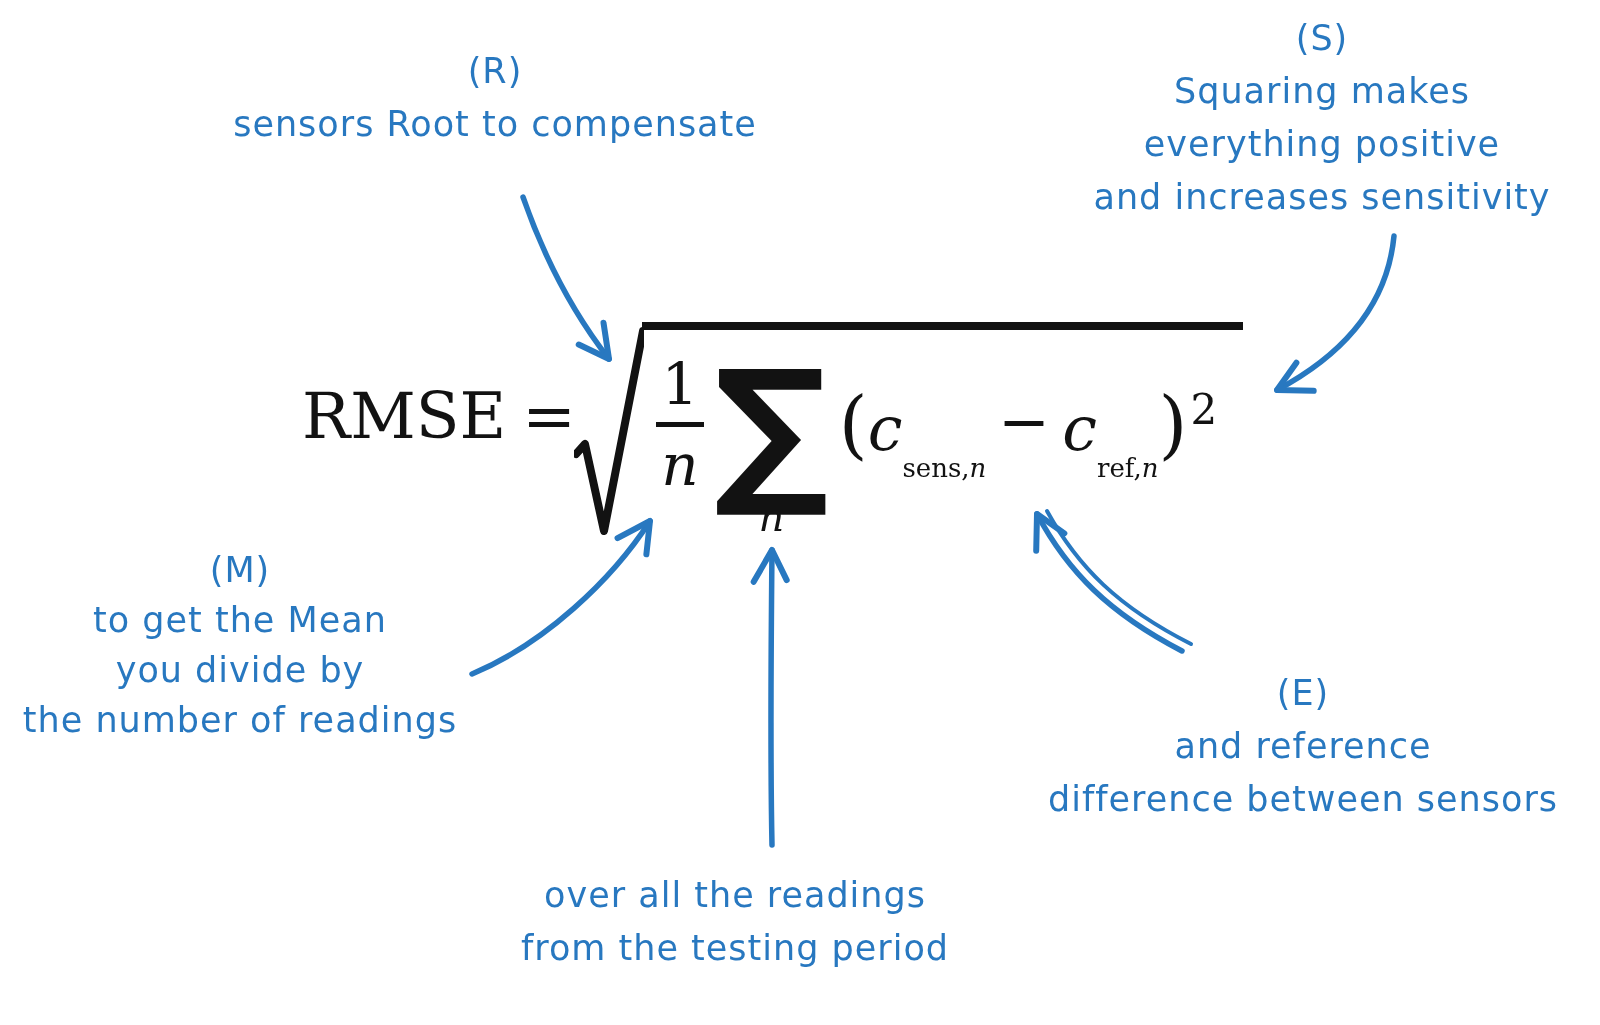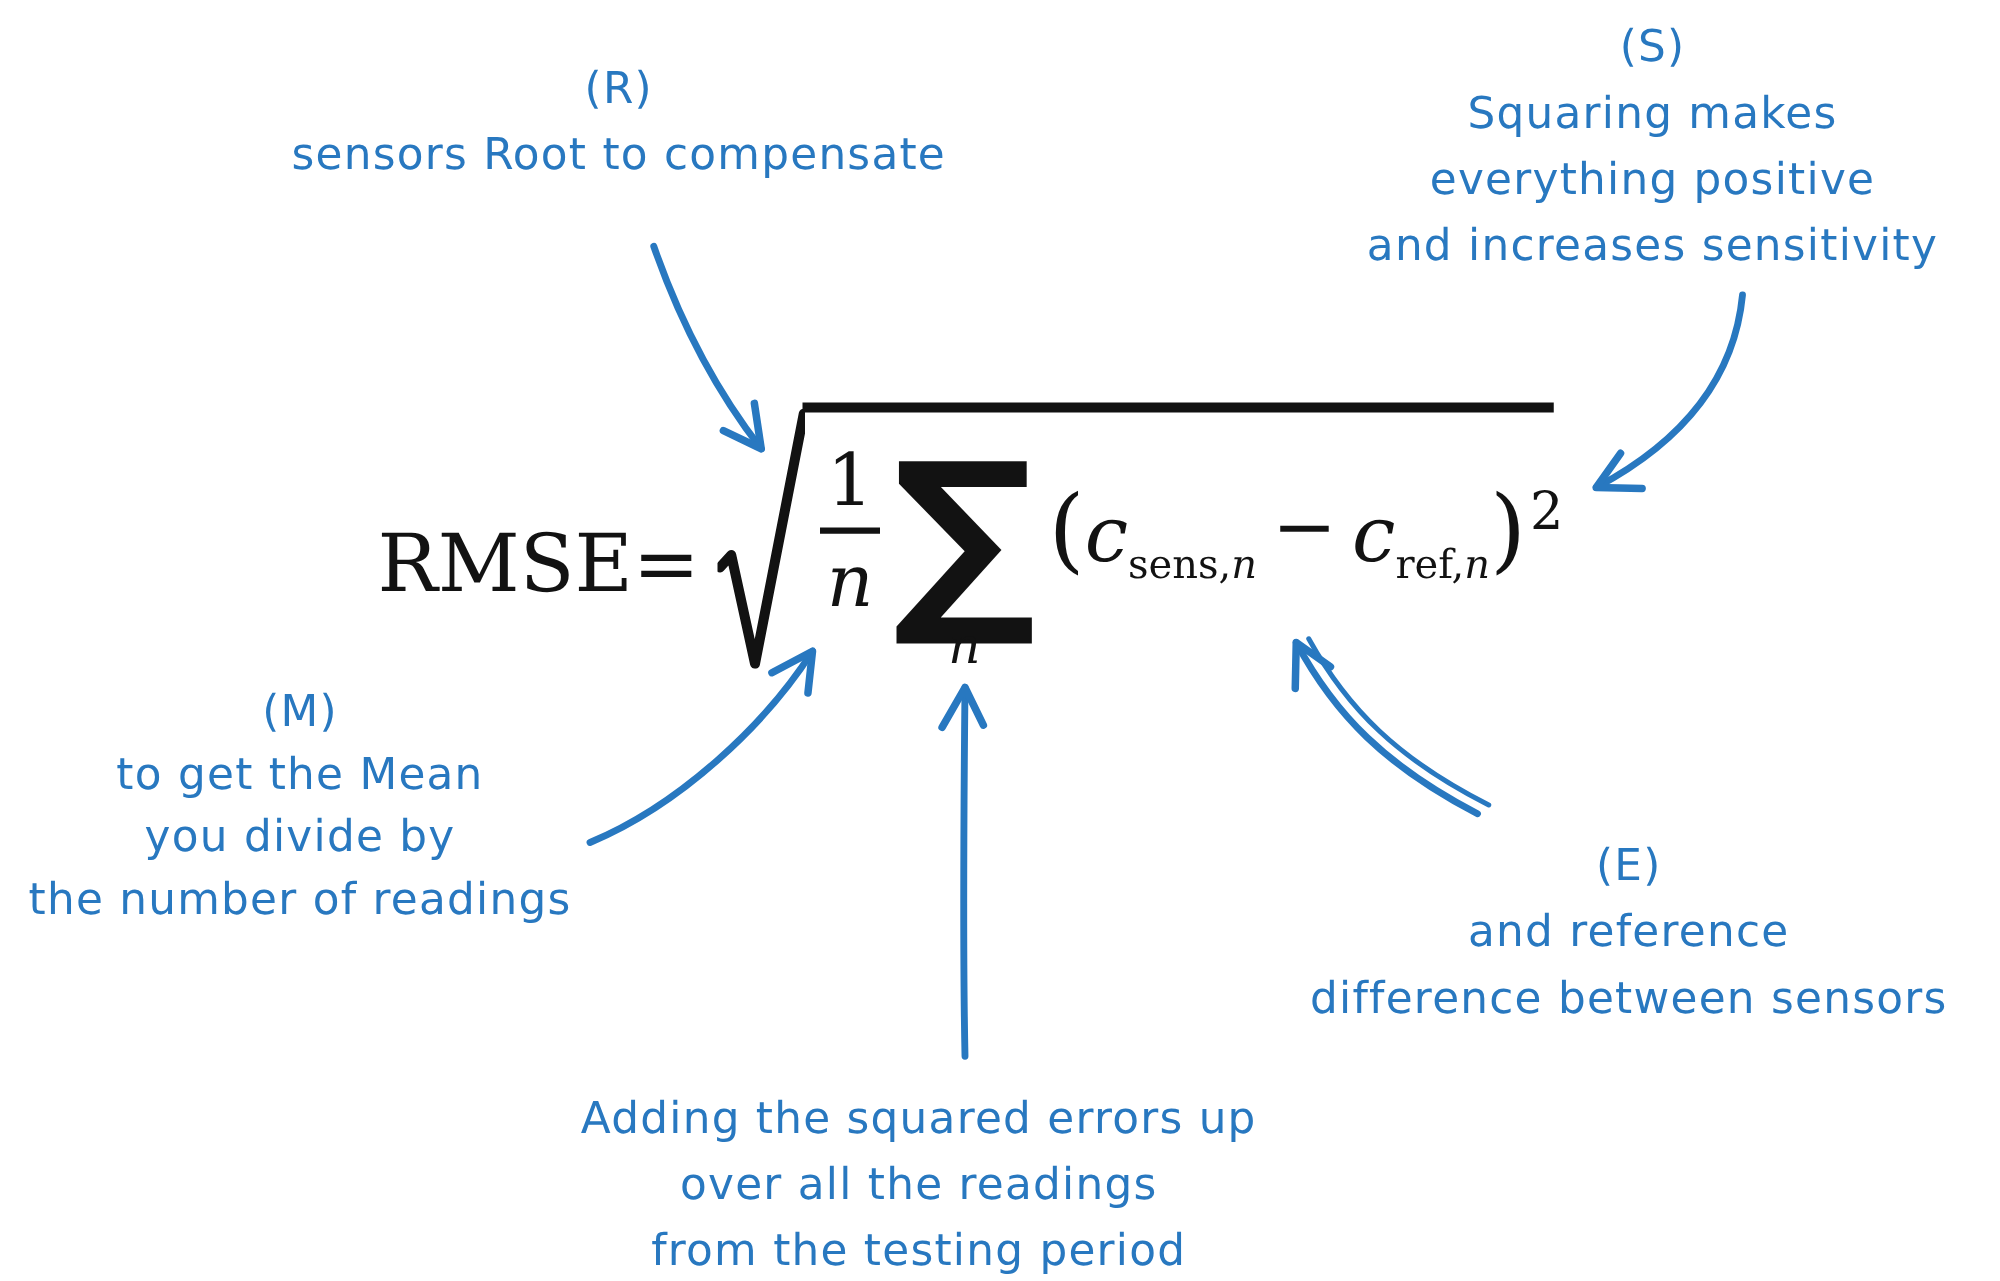--- a/index.html
+++ b/index.html
@@ -28,24 +28,23 @@
   }
   .note-root      {left:215px;  top:45px;  width:560px;}
   .note-squaring  {left:1042px; top:12px;  width:560px;}
   .note-mean      {left:-20px;  top:545px; width:520px; line-height:50px;}
   .note-summation {left:435px;  top:869px; width:600px;}
   .note-error     {left:1023px; top:667px; width:560px;}
 
   
   .lhs{
     position:absolute;left:302px;top:384px;
-    display:flex;
+    display:flex;gap:16px;
     color:var(--ink);
     font:64px/1 "DejaVu Serif", serif;
-    margin-top:36px;
   }
   .radical-svg{position:absolute;left:574px;top:322px;}
   .under-root{
     position:absolute;left:642px;top:322px;
     width:601px;height:213px;box-sizing:border-box;
     border-top:8px solid var(--ink);
     display:flex;align-items:center;
     padding-left:14px;gap:10px;
     color:var(--ink);
     font-family:"DejaVu Serif", serif;
@@ -67,21 +66,21 @@
     font-family:"DejaVu Sans", sans-serif;
   }
   .sum-sub{font-size:40px;line-height:1;font-style:italic;margin-top:4px;}
 
   .expr{
     position:relative;top:-9px;
     font-size:62px;line-height:1;white-space:nowrap;
   }
   .paren{font-size:74px;line-height:1;}
   .cvar{font-style:italic;}
-  .sub{font-size:32px;position:relative;top:13px;}
+  .sub{font-size:26px;position:relative;top:27px;}
   .sub .it{font-style:italic;}
   .minus{position:relative;top:-7px;margin:0 12px;}
   .sup{font-size:42px;position:relative;top:-26px;margin-left:3px;}
 
   
   .arrows{position:absolute;left:0;top:0;pointer-events:none;}
   .arrow{fill:none;stroke:var(--blue);stroke-width:5.5;stroke-linecap:round;}
   .arrow-ghost{fill:none;stroke:var(--blue);stroke-width:4;stroke-linecap:round;}
 </style>
 </head>
@@ -128,21 +127,20 @@
   </div>
 
   <div class="note note-mean">
     <div>(M)</div>
     <div>to get the Mean</div>
     <div>you divide by</div>
     <div>the number of readings</div>
   </div>
 
   <div class="note note-summation">
-    <div>Adding the squared errors up</div>
     <div>over all the readings</div>
     <div>from the testing period</div>
   </div>
 
   <div class="note note-error">
     <div>(E)</div>
     <div>and reference</div>
     <div>difference between sensors</div>
   </div>
 

